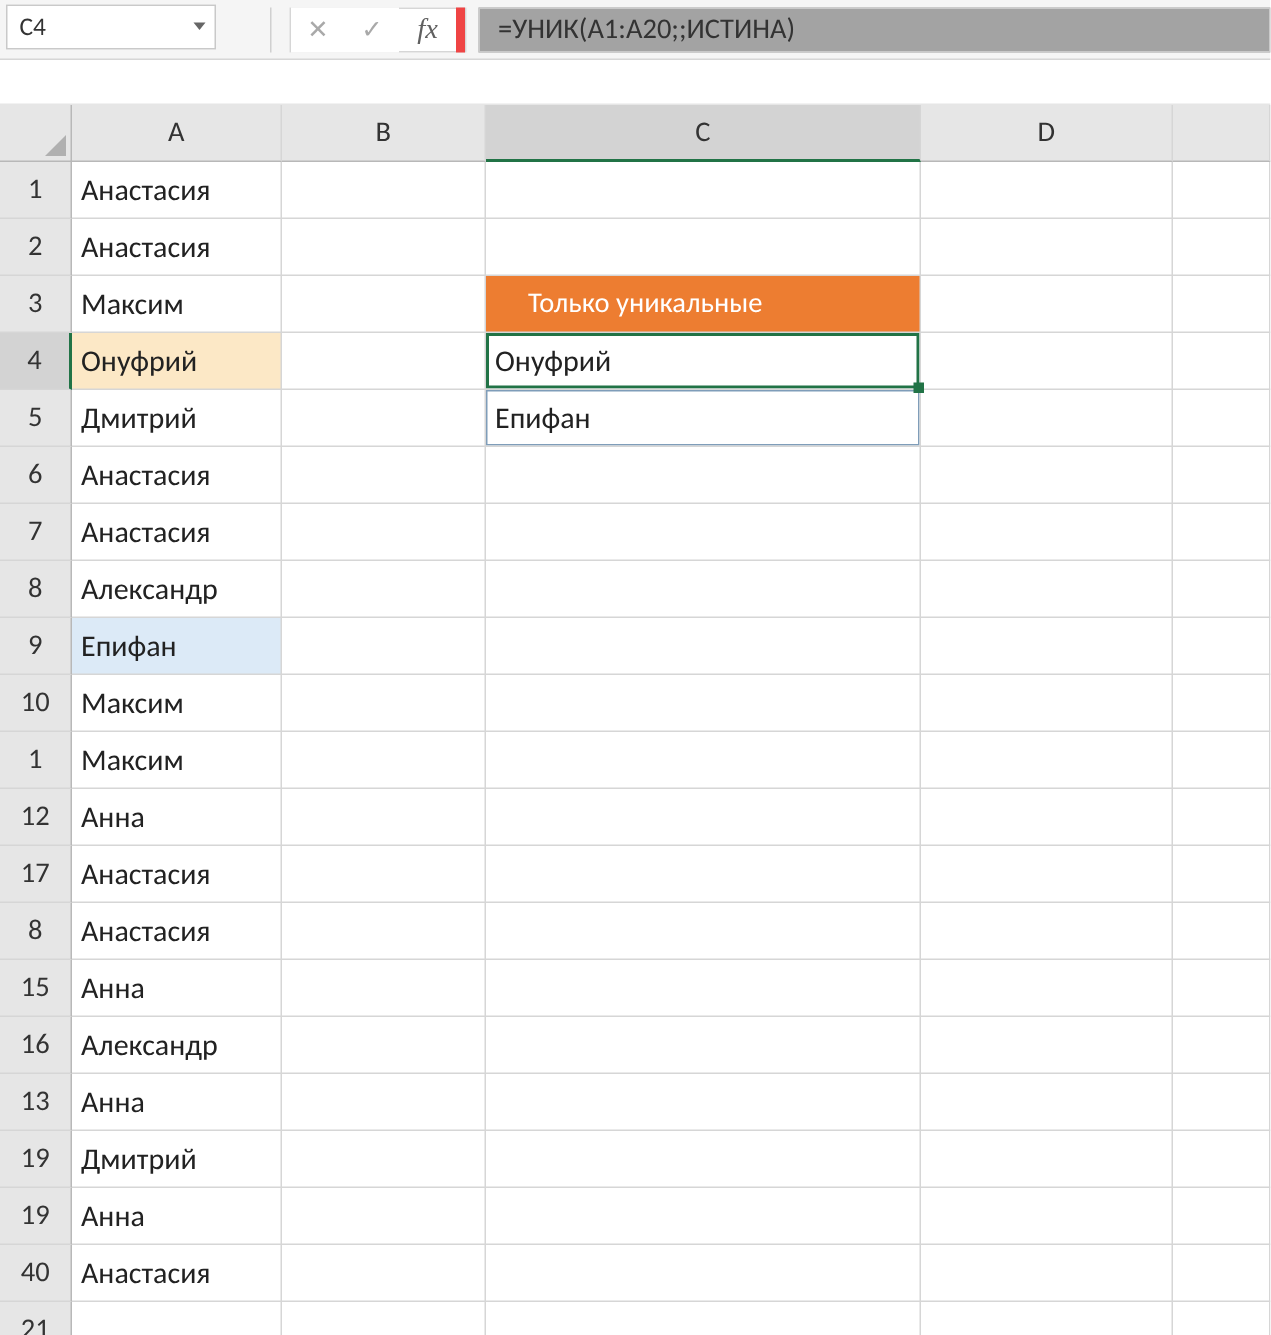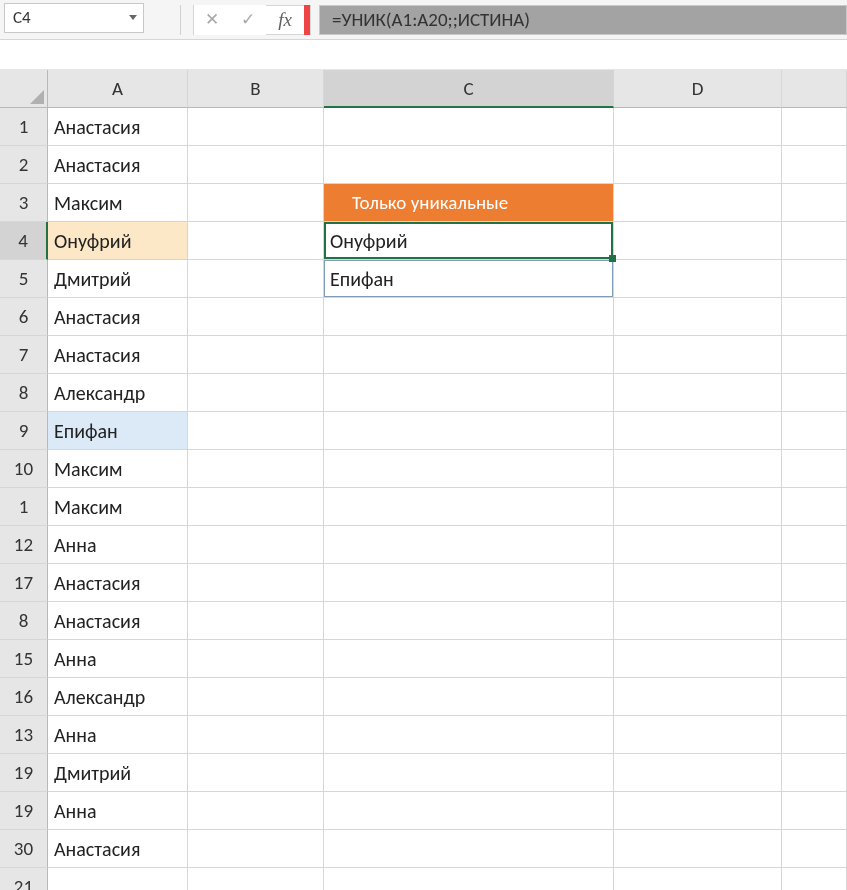--- a/index.html
+++ b/index.html
@@ -324,21 +324,21 @@
     <div class="cell"></div>
     <div class="cell"></div>
     <div class="cell"></div>
     <div class="cell"></div>
     <div class="rowhdr">19</div>
     <div class="cell">Анна</div>
     <div class="cell"></div>
     <div class="cell"></div>
     <div class="cell"></div>
     <div class="cell"></div>
-    <div class="rowhdr">30</div>
+    <div class="rowhdr">40</div>
     <div class="cell">Анастасия</div>
     <div class="cell"></div>
     <div class="cell"></div>
     <div class="cell"></div>
     <div class="cell"></div>
     <div class="rowhdr">21</div>
     <div class="cell"></div>
     <div class="cell"></div>
     <div class="cell"></div>
     <div class="cell"></div>

